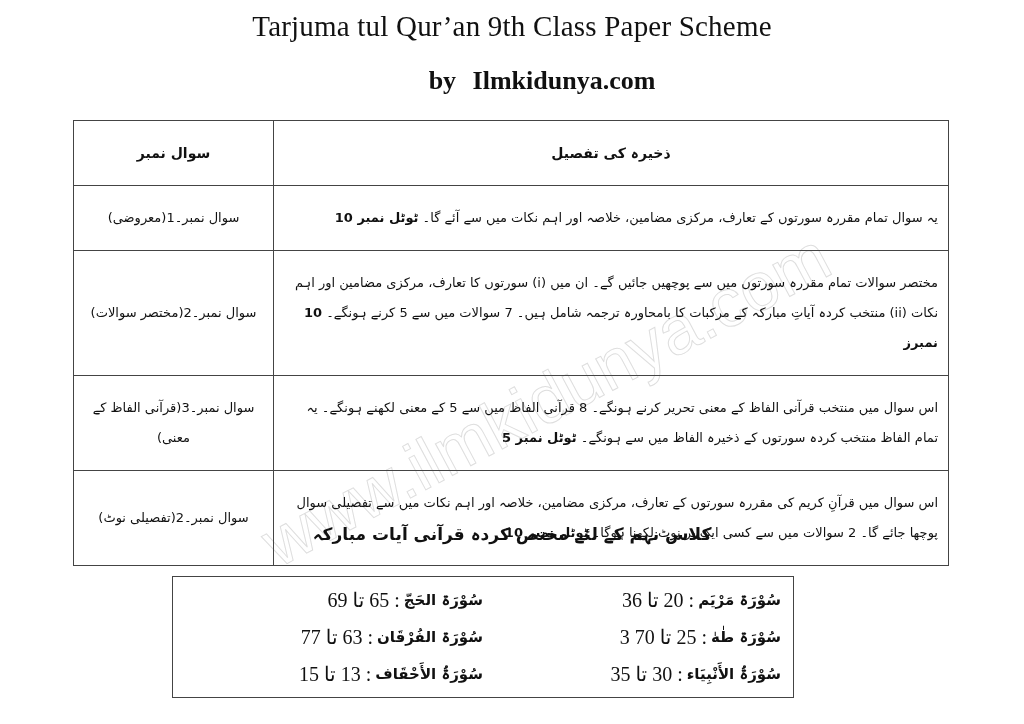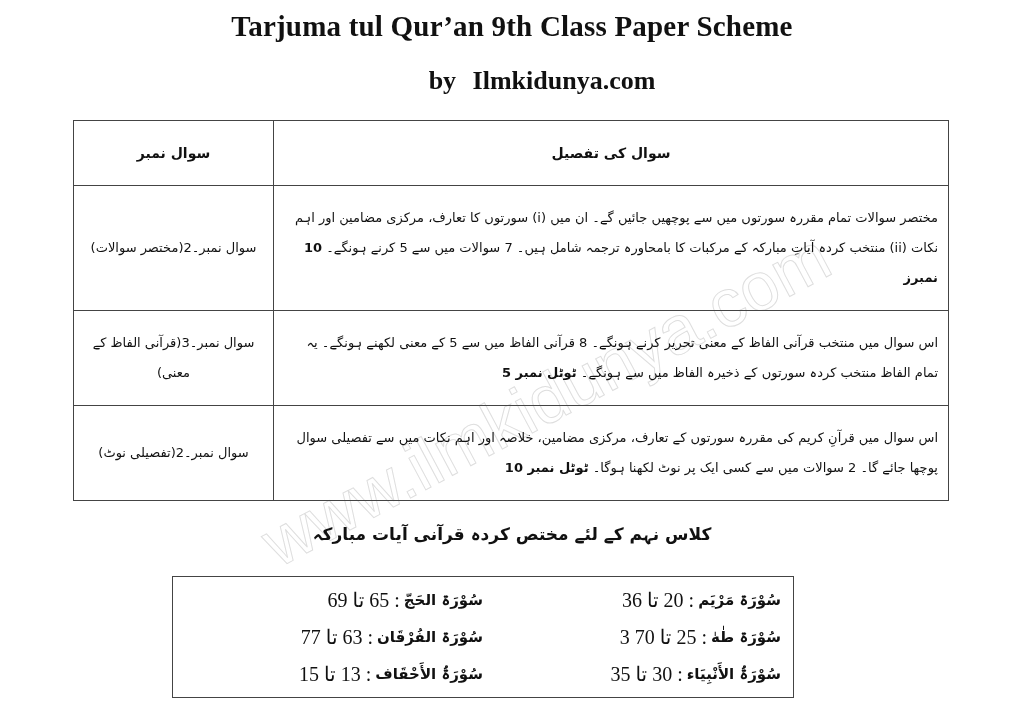--- a/index.html
+++ b/index.html
@@ -15,21 +15,21 @@
       color: #111111;
       font-family: "DejaVu Sans", sans-serif;
     }
     .title {
       position: absolute;
       left: 0;
       width: 1024px;
       top: 10px;
       text-align: center;
       font-family: "Liberation Serif", serif;
-      font-weight: bold;
+      font-weight: normal;
       font-size: 29px;
       letter-spacing: 0.2px;
     }
     .subtitle {
       position: absolute;
       left: 0;
       width: 1024px;
       top: 66px;
       text-align: center;
       font-family: "Liberation Serif", serif;
@@ -125,21 +125,28 @@
 <div class="subtitle">by  Ilmkidunya.com</div>
 
 <table class="scheme-table">
   <colgroup>
     <col class="col-qno">
     <col class="col-detail">
   </colgroup>
   <tbody>
       <tr class="row-h-header">
     <th class="col-qno">سوال نمبر</th>
-    <th class="col-detail">سوال کی تفصیل</th>
+    <th class="col-detail">ذخیرہ کی تفصیل</th>
+  </tr>
+  <tr class="row-h-1">
+    <td class="qno-cell">سوال نمبر۔1(معروضی)</td>
+    <td class="col-detail">
+      <span>یہ سوال تمام مقررہ سورتوں کے تعارف، مرکزی مضامین، خلاصہ اور اہم نکات میں سے آئے گا۔</span>
+      <span class="bold-tail">ٹوٹل نمبر 10</span>
+    </td>
   </tr>
   <tr class="row-h-2">
     <td class="qno-cell">سوال نمبر۔2(مختصر سوالات)</td>
     <td class="col-detail">
       <span>مختصر سوالات تمام مقررہ سورتوں میں سے پوچھیں جائیں گے۔ ان میں (i) سورتوں کا تعارف، مرکزی مضامین اور اہم نکات (ii) منتخب کردہ آیاتِ مبارکہ کے مرکبات کا بامحاورہ ترجمہ شامل ہیں۔ 7 سوالات میں سے 5 کرنے ہونگے۔</span>
       <span class="bold-tail">10 نمبرز</span>
     </td>
   </tr>
   <tr class="row-h-3">
     <td class="qno-cell">سوال نمبر۔3(قرآنی الفاظ کے معنی)</td>

